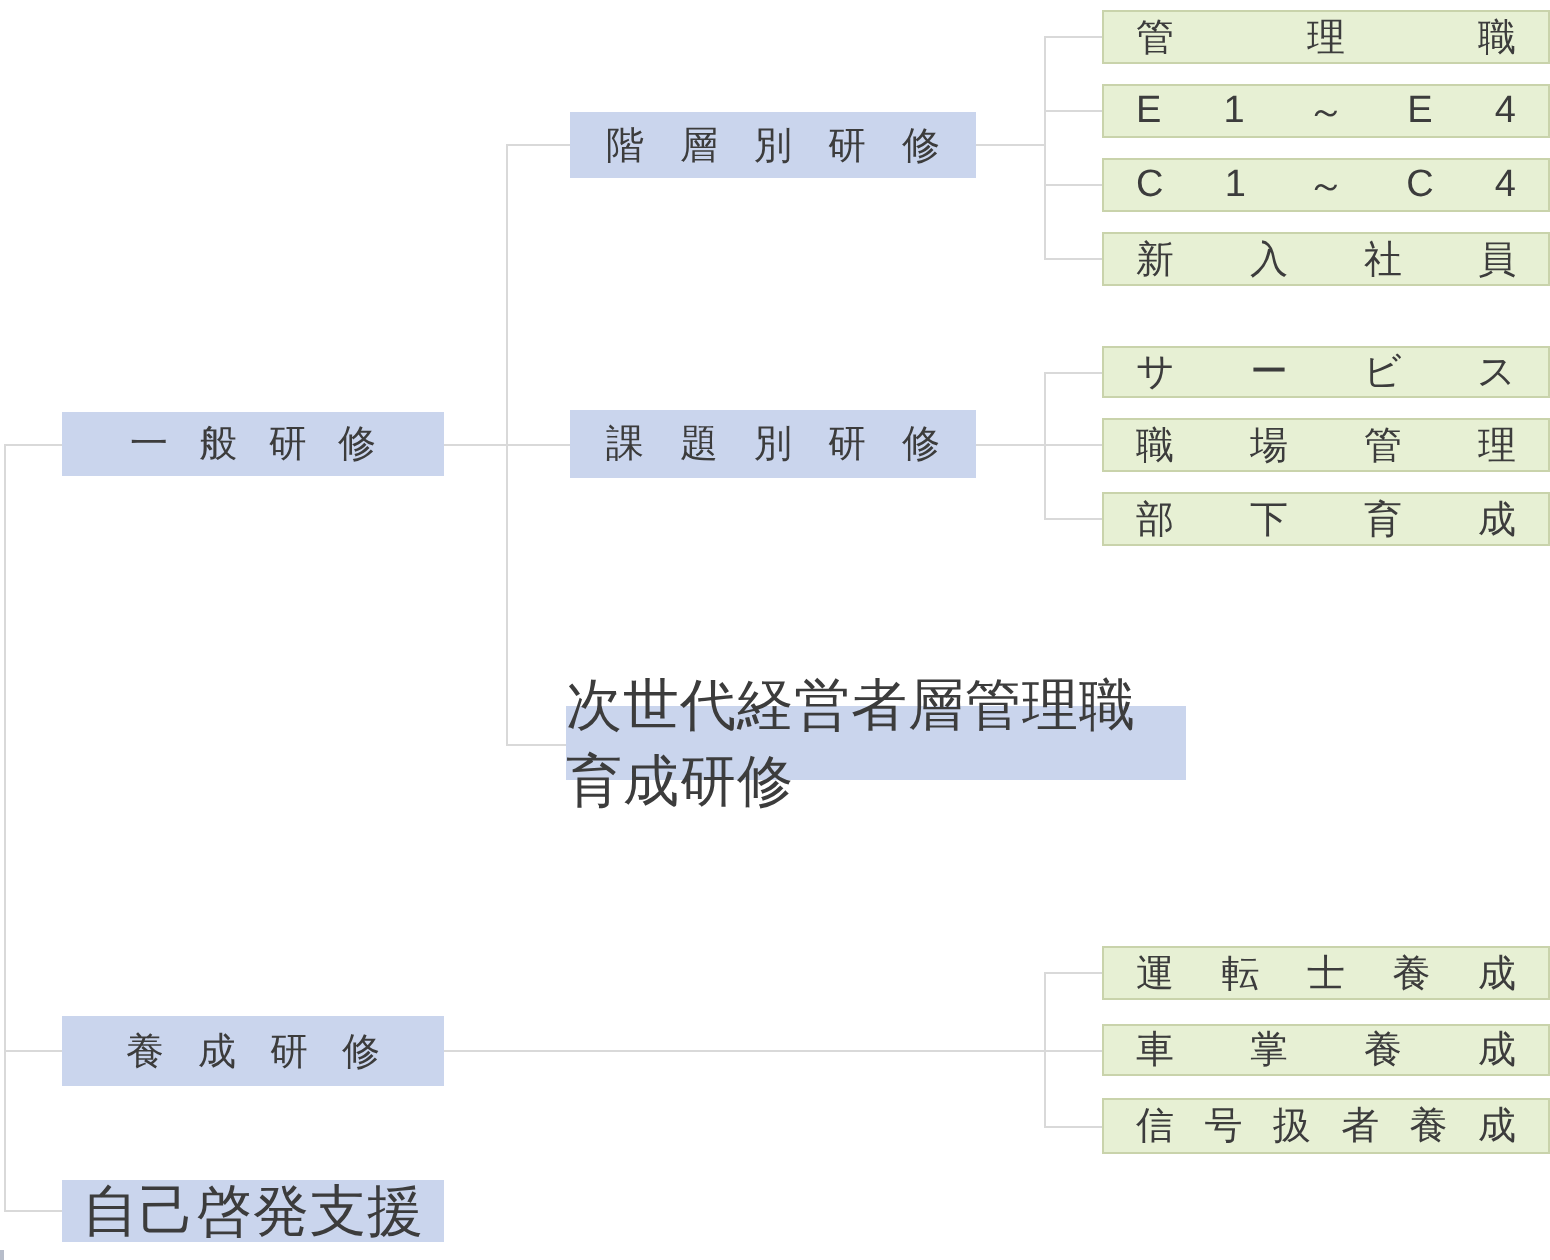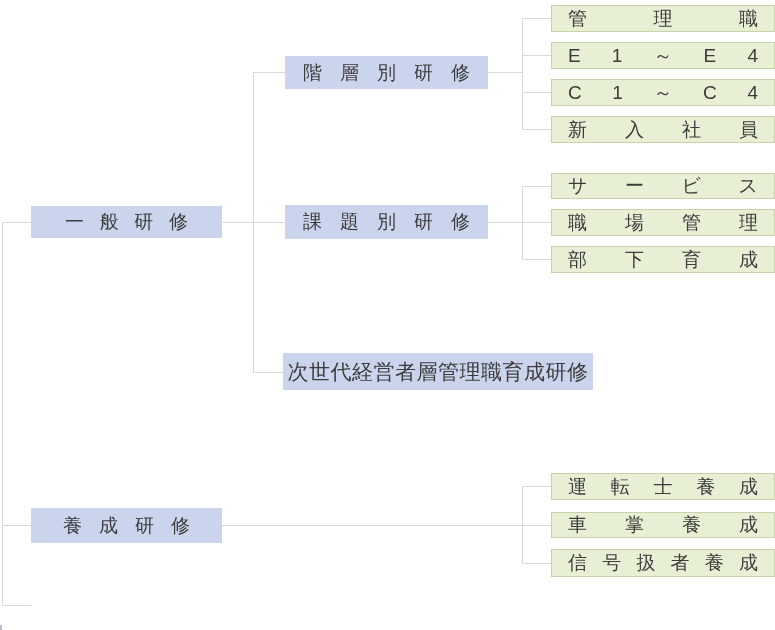--- a/index.html
+++ b/index.html
@@ -14,21 +14,21 @@
     font-size:19px;color:var(--text,#3c3c3c);
     display:flex;align-items:center;
   }
   .blue{background:var(--box-blue,#cad5ed);}
   .green{
     background:var(--box-green,#e7f0d4);
     border:1px solid var(--green-border,#c9d3ab);
   }
   .justify{justify-content:space-between;}
   .center{justify-content:center;letter-spacing:0.5px;}
-  .big{font-size:21px;}
+  .big{font-size:28px;}
   .hline,.vline{position:absolute;background:var(--line,#d9d9d9);}
   .hline{height:1px;}
   .vline{width:1px;}
   .tick{position:absolute;background:#b7bdca;}
 </style>
 </head>
 <body style="--box-blue: #cad5ed; --box-green: #e7f0d4; --green-border: #c9d3ab; --line: #d9d9d9; --text: #3c3c3c;">
 
 <div class="stage">
 
@@ -66,20 +66,21 @@
       <span>般</span>
       <span>研</span>
       <span>修</span>
     </div>
   <div class="box blue justify" style="left:31px;top:508px;width:191px;height:35px;padding:0 32px;">
       <span>養</span>
       <span>成</span>
       <span>研</span>
       <span>修</span>
     </div>
+  <div class="box blue center big" style="left:31px;top:590px;width:191px;height:31px;">自己啓発支援</div>
 
   <div class="box blue justify" style="left:285px;top:56px;width:203px;height:33px;padding:0 18px;">
       <span>階</span>
       <span>層</span>
       <span>別</span>
       <span>研</span>
       <span>修</span>
     </div>
   <div class="box blue justify" style="left:285px;top:205px;width:203px;height:34px;padding:0 18px;">
       <span>課</span>

